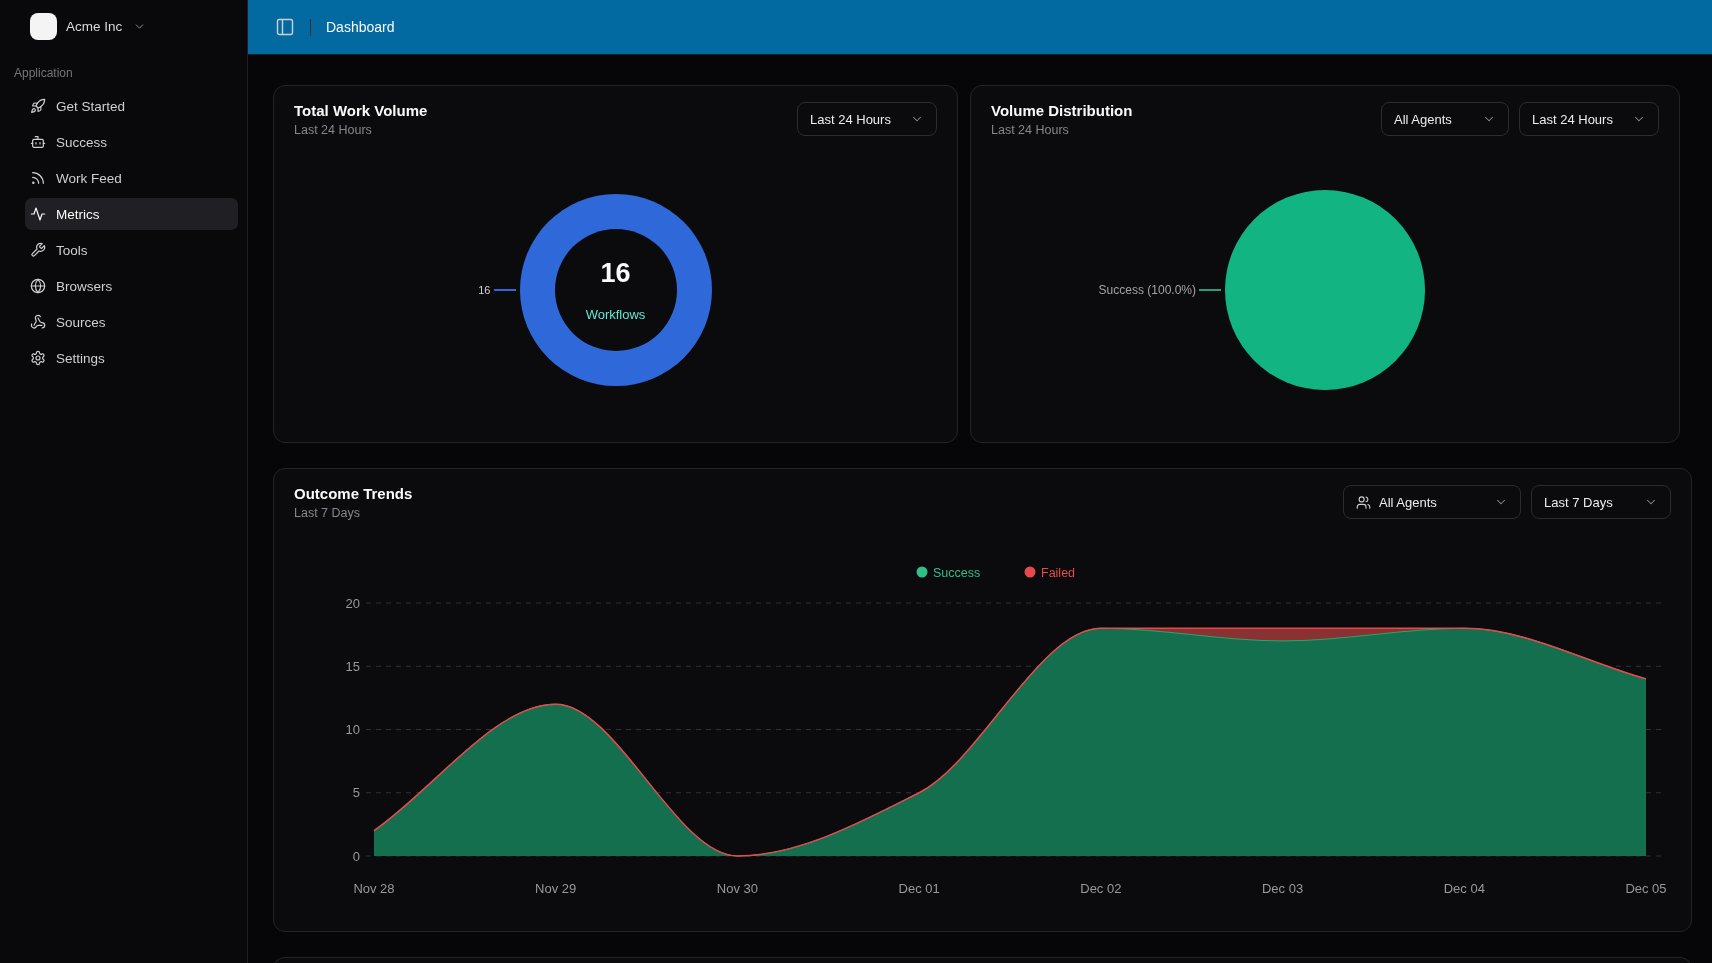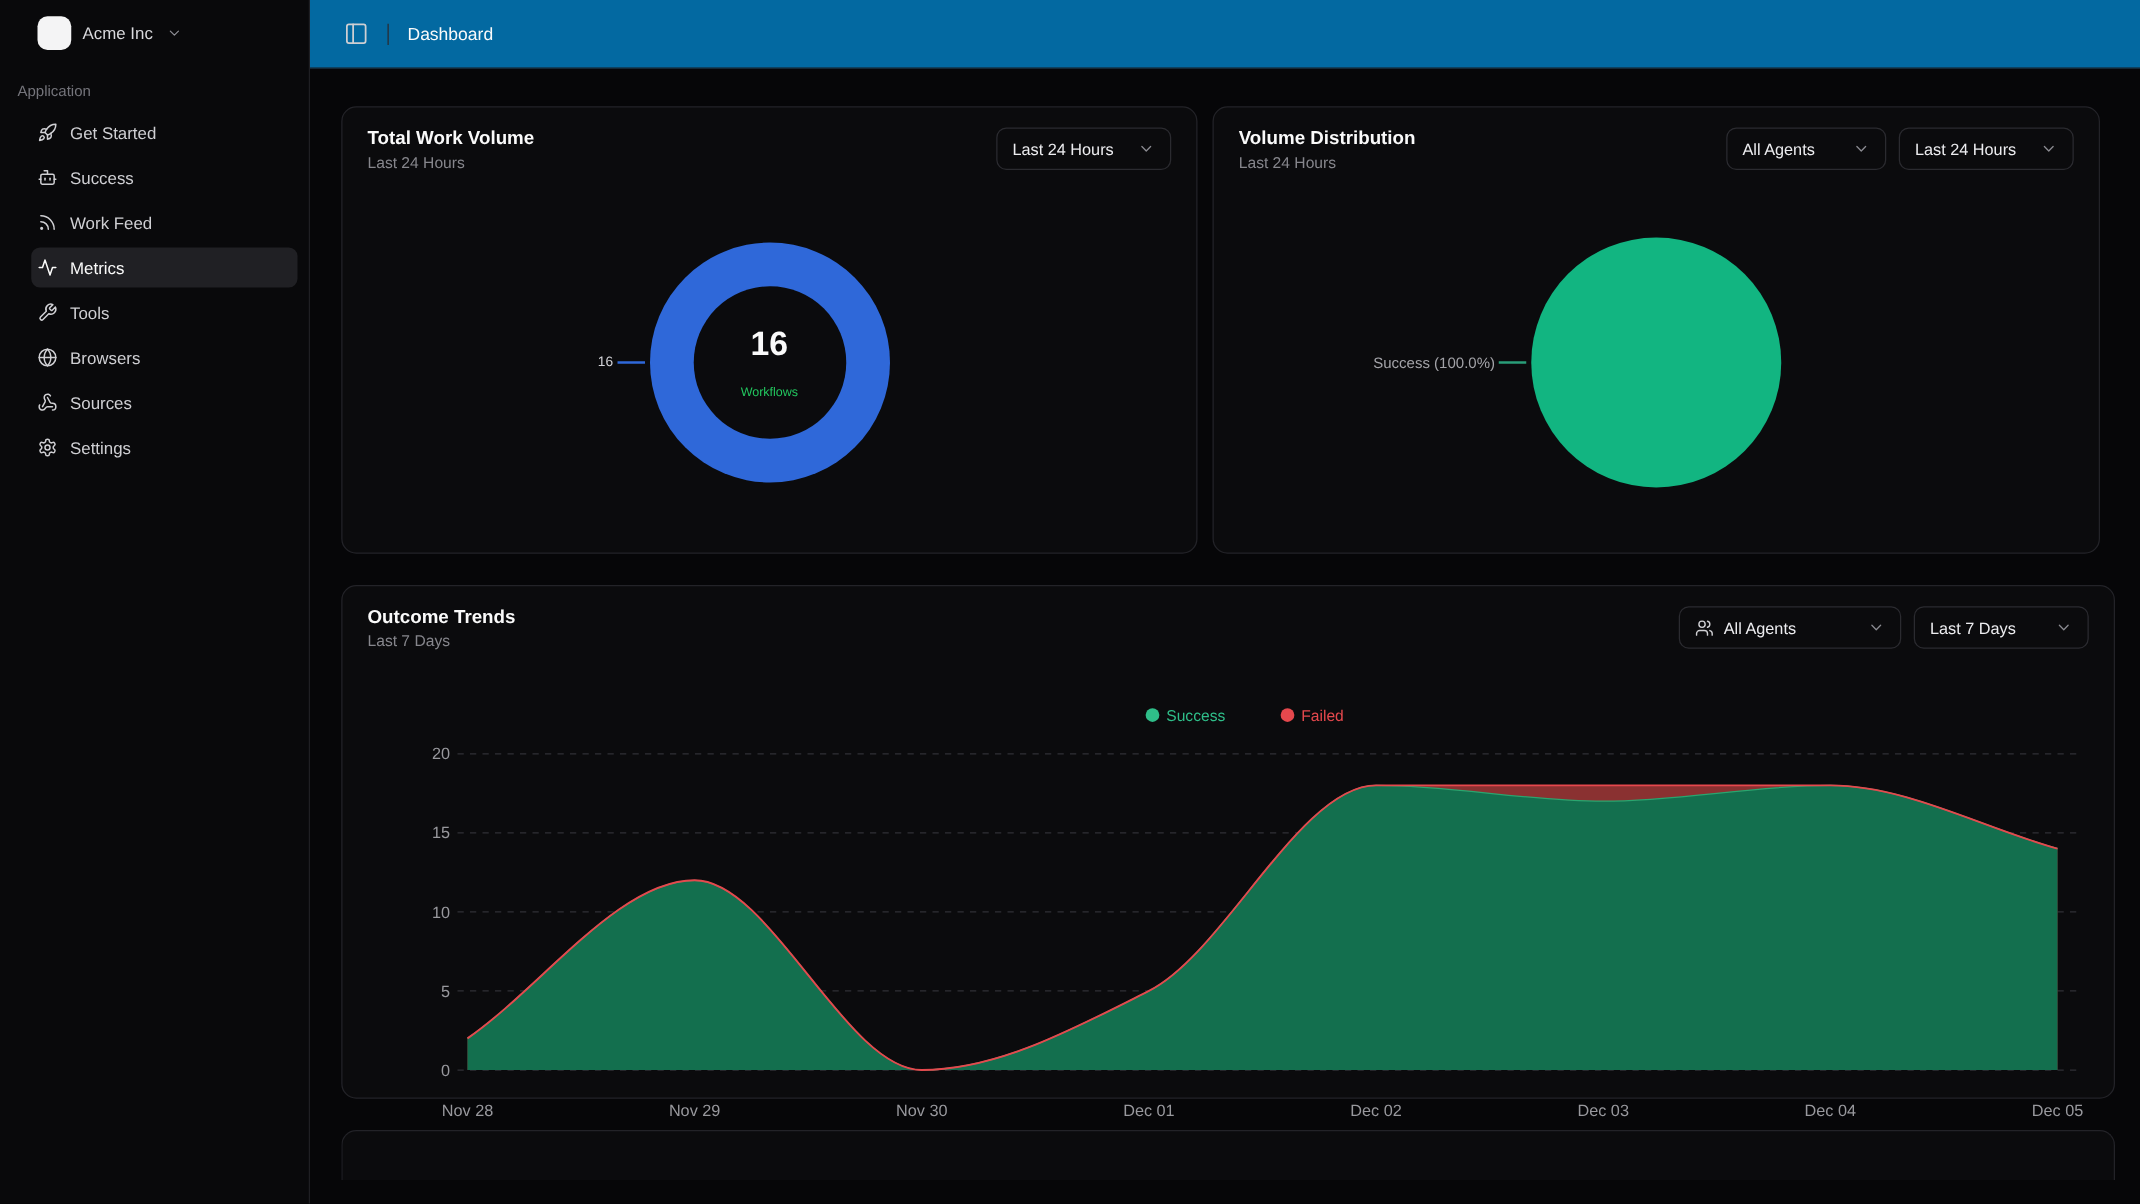--- a/index.html
+++ b/index.html
@@ -28,42 +28,42 @@
   .topbar { height:55px; background:#0369a1; border-bottom:1px solid #1b1b1f; display:flex; align-items:center; padding-left:27px; flex:none; }
   .panel-btn { width:20px; height:20px; color:#cfcfd3; cursor:pointer; display:flex; }
   .tb-divider { width:1px; height:17px; background:#2b2b30; margin:0 15px; }
   .tb-title { font-size:14px; color:#fafafa; }
 
   .content { padding:30px 20px 0 25px; }
   .card { background:#0b0b0d; border:1px solid #232328; border-radius:12px; position:relative; }
   .row1 { display:flex; gap:12px; margin-bottom:25px; }
   .card.volume { width:685px; height:358px; display:flex; flex-direction:column; }
   .card.distribution { width:710px; height:358px; display:flex; flex-direction:column; }
-  .card.trends { width:1419px; height:411px; margin-bottom:25px; }
+  .card.trends { width:1419px; height:464px; margin-bottom:25px; }
   .card.partial { width:1419px; height:40px; border-bottom:none; border-bottom-left-radius:0; border-bottom-right-radius:0; }
 
   .card-head { display:flex; justify-content:space-between; align-items:flex-start; padding:16px 20px 0 20px; }
   .c-title { font-size:15px; font-weight:700; color:#fafafa; }
   .c-sub { font-size:12.5px; color:#86868c; margin-top:4px; }
   .controls { display:flex; gap:10px; }
   .dd { height:34px; display:flex; align-items:center; gap:8px; padding:0 12px; border:1px solid #2b2b30;
     border-radius:8px; background:transparent; color:#ededf0; font-size:13px; cursor:pointer;
     font-family:inherit; }
   .dd .dlabel { flex:1; text-align:left; white-space:nowrap; }
   .dd .chev { color:#8a8a90; flex:none; display:flex; width:14px; height:14px; }
   .dd .uicon { color:#d0d0d4; flex:none; display:flex; width:15px; height:15px; }
   .w140 { width:140px; } .w128 { width:128px; } .w178 { width:178px; }
   .chev svg, .uicon svg { width:100%; height:100%; }
 
   
   .viz { flex:1; position:relative; display:flex; align-items:center; justify-content:center; }
   .donut { width:192px; height:192px; border-radius:50%; display:flex; align-items:center; justify-content:center; }
   .donut-hole { width:122px; height:122px; border-radius:50%; background:#0b0b0d; display:flex; flex-direction:column; align-items:center; justify-content:center; }
   .donut-value { font-size:27px; font-weight:700; color:#fafafa; }
-  .donut-unit { font-size:10px; color:#22c55e; margin-top:18px; }
+  .donut-unit { font-size:13px; color:#5eead4; margin-top:18px; }
   .callout { position:absolute; top:50%; transform:translateY(-50%); display:flex; align-items:center; gap:3px; }
   .callout-donut { right:calc(50% + 100px); }
   .callout-pie { right:calc(50% + 104px); }
   .callout-text { font-size:11px; color:#d4d4d8; white-space:nowrap; }
   .callout-text.dim { font-size:12px; color:#a3a3a8; }
   .callout-line { width:22px; height:2px; flex:none; }
   .pie { width:200px; height:200px; border-radius:50%; }
 
   
   .trends svg.chart { position:absolute; left:0; top:0; width:1419px; height:460px; }

